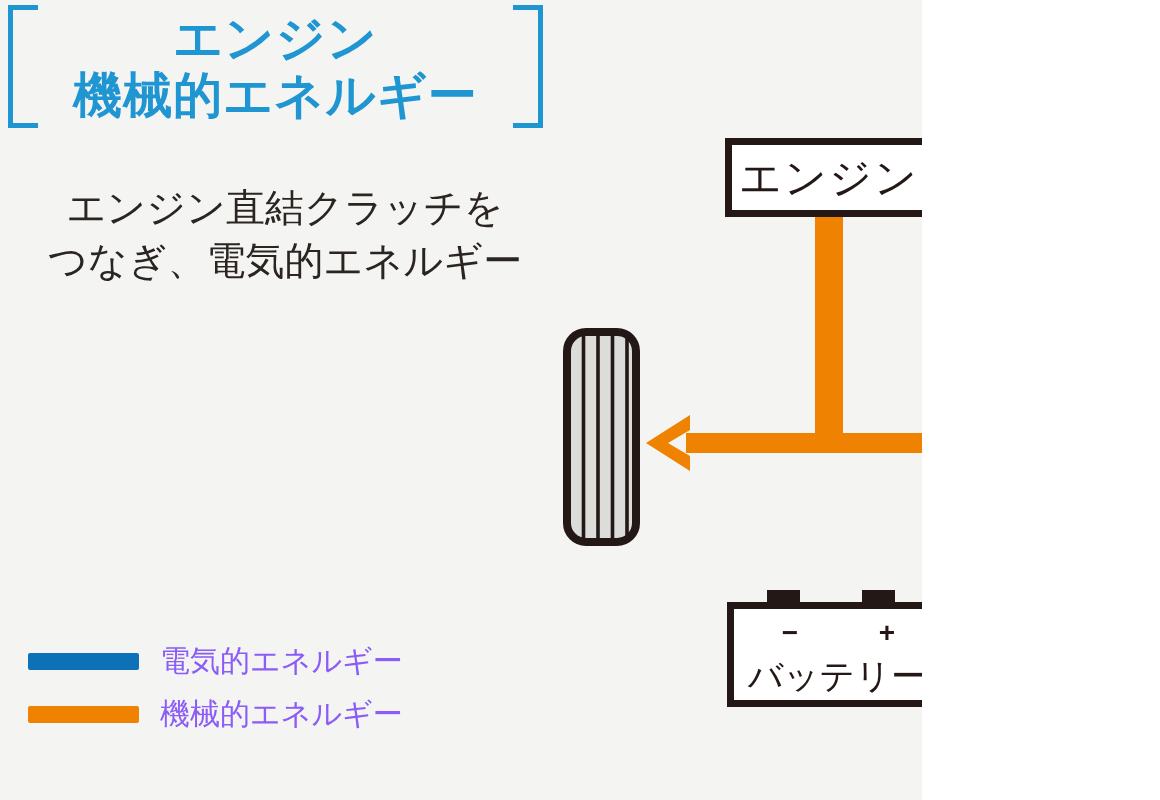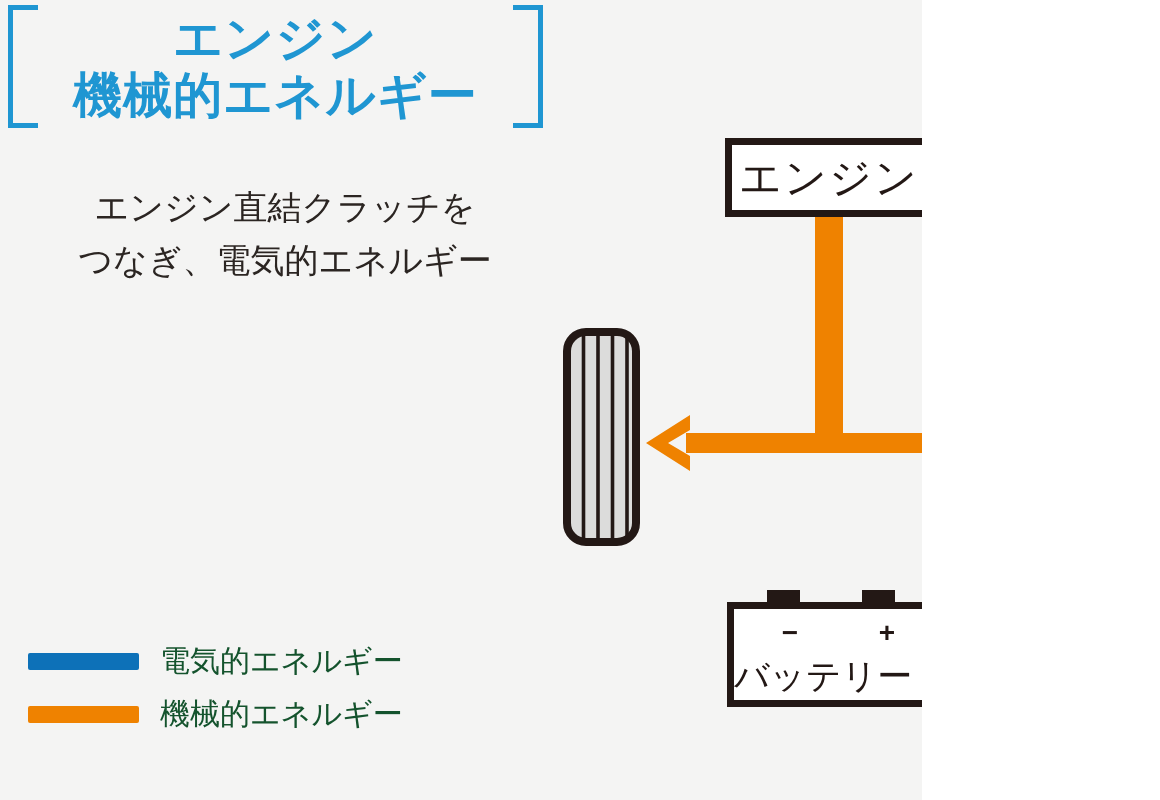--- a/index.html
+++ b/index.html
@@ -17,21 +17,21 @@
   .title{
     position:absolute;left:8px;top:10px;width:535px;
     text-align:center;color:#1f96d2;
     font-size:49px;font-weight:700;line-height:57px;
     letter-spacing:1px;
   }
   
   .description{
     position:absolute;left:5px;top:181px;width:560px;
     text-align:center;color:#2b2522;
-    font-size:34px;font-weight:500;line-height:53px;
+    font-size:39px;font-weight:500;line-height:53px;
   }
   
   .arrow-layer{position:absolute;left:0;top:0;width:1160px;height:800px;z-index:1;}
   .engine-box{
     position:absolute;left:725px;top:138px;width:208px;height:79px;
     box-sizing:border-box;border:7px solid #231815;background:#ffffff;
     display:flex;align-items:center;justify-content:center;
     font-size:42px;color:#231815;letter-spacing:2px;z-index:2;
   }
   .tire{position:absolute;top:328px;z-index:2;}
@@ -48,29 +48,29 @@
     box-sizing:border-box;border:7px solid #231815;background:#ffffff;
     z-index:3;
   }
   .battery-sign{
     position:absolute;top:8px;width:30px;text-align:center;
     font-size:28px;font-weight:700;color:#231815;
   }
   .sign-minus{left:41px;}
   .sign-plus{left:138px;}
   .battery-label{
-    position:absolute;left:0;top:44px;width:192px;text-align:left;
+    position:absolute;left:0;top:44px;width:192px;text-align:right;
     font-size:35px;color:#231815;
   }
   
   .legend-row{position:absolute;left:28px;display:flex;align-items:center;height:32px;}
   .legend-row-1{top:645px;}
   .legend-row-2{top:698px;}
   .legend-swatch{width:111px;height:17px;border-radius:2px;flex:none;}
-  .legend-label{margin-left:21px;font-size:30px;color:#14532d;font-weight:500;white-space:nowrap;}
+  .legend-label{margin-left:21px;font-size:30px;color:#8b5cf6;font-weight:500;white-space:nowrap;}
 </style>
 </head>
 <body>
 
 <div id="canvas">
 
   <div class="bracket bracket-left"></div>
   <div class="bracket bracket-right"></div>
   <div class="title">
     <div>エンジン</div>

